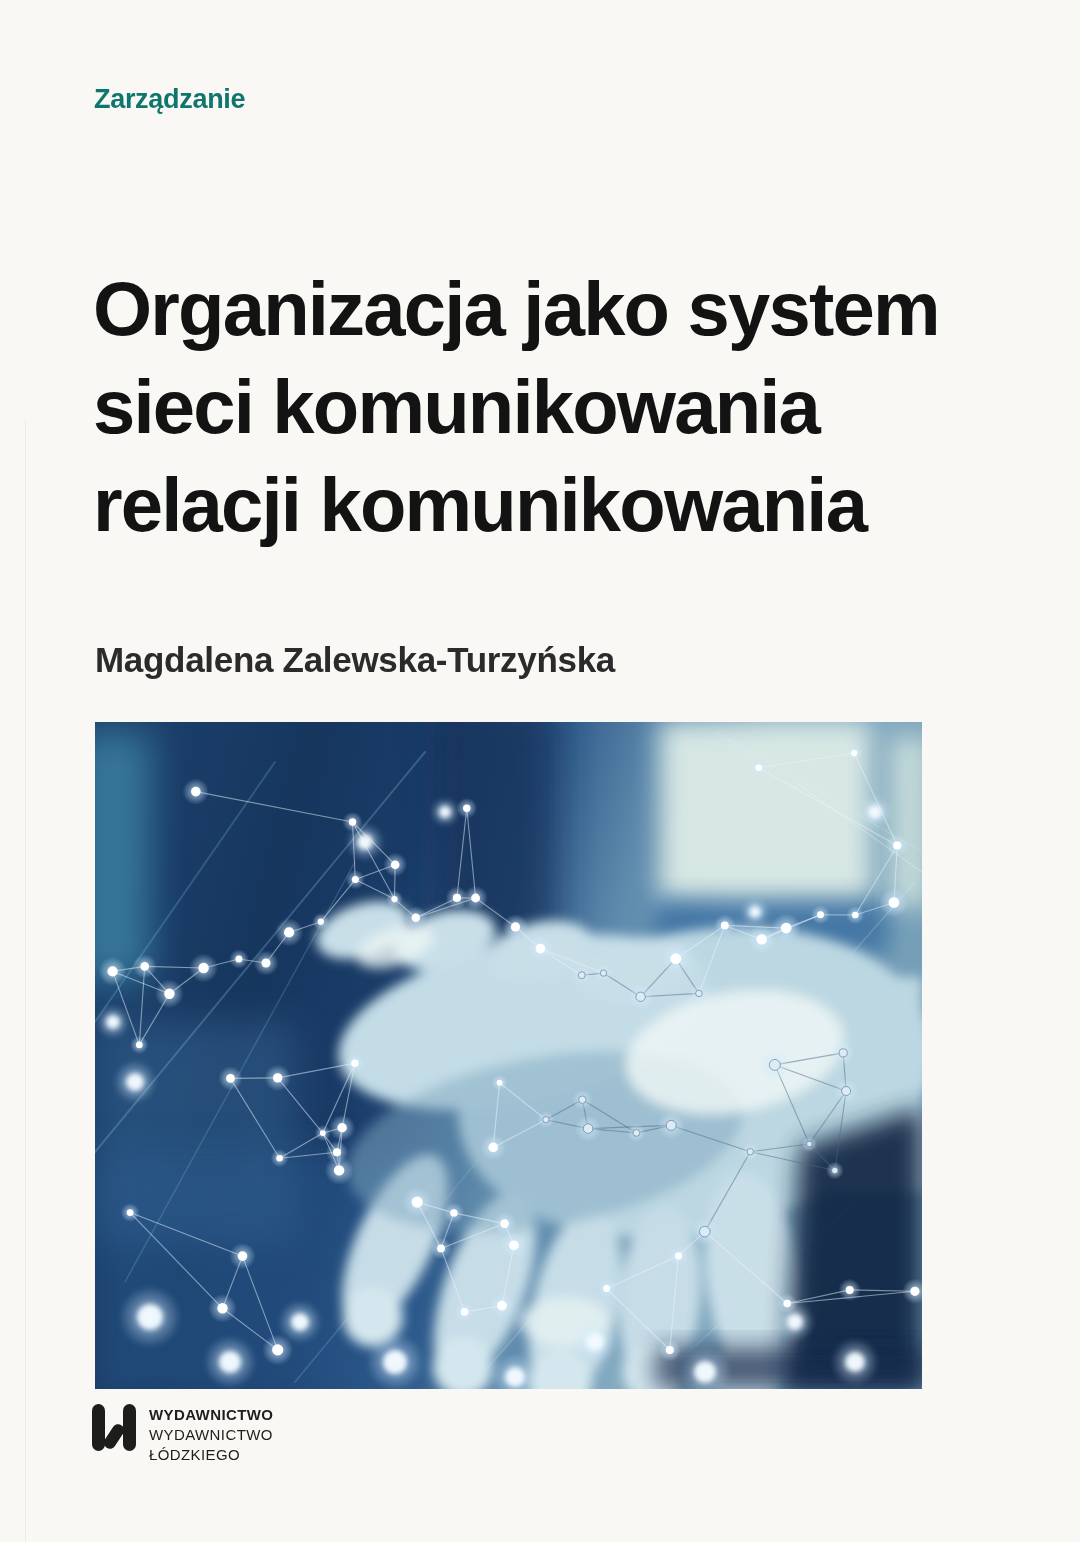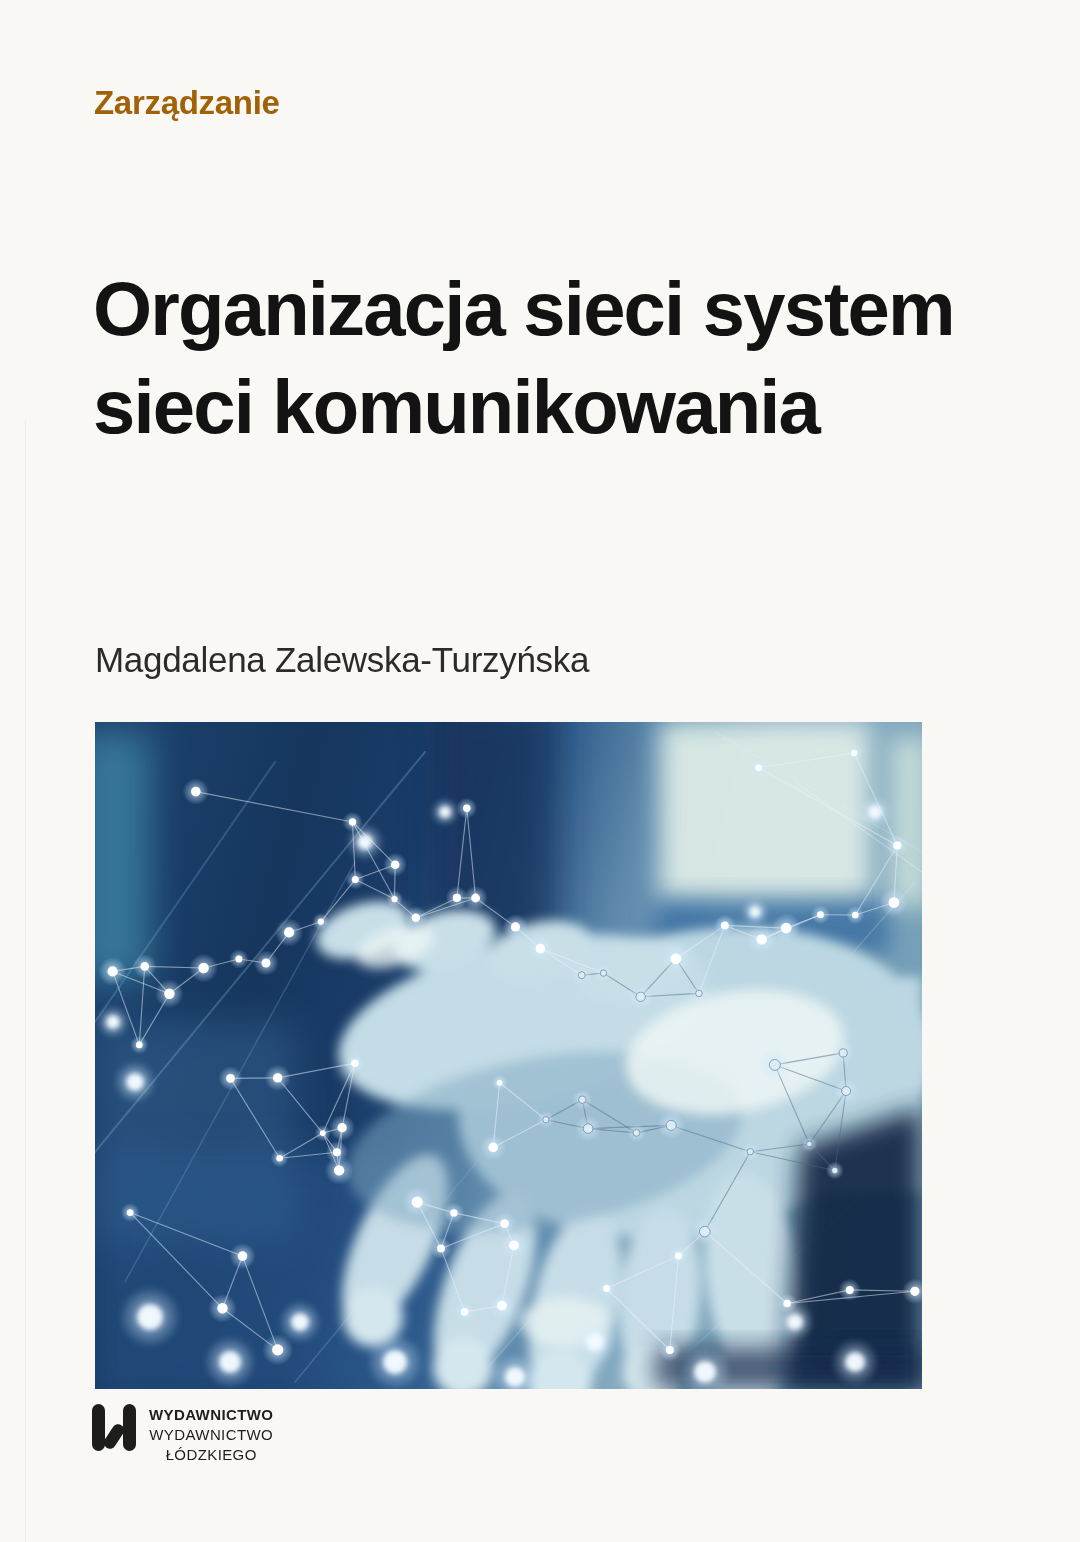--- a/index.html
+++ b/index.html
@@ -7,40 +7,40 @@
   .page{
     position:relative;width:1080px;height:1542px;margin:0 auto;
     background:#f9f8f4;overflow:hidden;
   }
   .scan-line{
     position:absolute;left:25px;top:420px;width:1px;height:1122px;
     background:rgba(90,85,75,0.07);
   }
   .category{
     position:absolute;left:94px;top:84px;
-    font-size:33px;font-weight:700;letter-spacing:-0.3px;color:#a16207;
+    font-size:27px;font-weight:700;letter-spacing:-0.3px;color:#0f766e;
   }
   .title{
     position:absolute;left:93px;top:260px;margin:0;
     font-size:76px;font-weight:700;line-height:98px;letter-spacing:-1.8px;
     color:#131313;
   }
   .title span{display:block;white-space:nowrap;}
   .author{
     position:absolute;left:95px;top:640px;
-    font-size:35px;font-weight:400;letter-spacing:-0.3px;color:#2b2b2b;
+    font-size:35px;font-weight:700;letter-spacing:-0.3px;color:#2b2b2b;
   }
   .photo{
     position:absolute;left:95px;top:722px;width:827px;height:667px;
     background:#2a5585;overflow:hidden;
   }
   .photo svg{display:block;width:827px;height:667px;}
   .publisher{
     position:absolute;left:92px;top:1404px;
-    display:flex;align-items:flex-start;gap:13px;text-align:center;
+    display:flex;align-items:flex-start;gap:13px;
   }
   .logo-mark{position:relative;width:44px;height:47px;flex:0 0 auto;}
   .logo-mark .bar{position:absolute;width:13px;height:47px;background:#1d1d1b;border-radius:7px;}
   .logo-mark .bar-l{left:0;top:0;}
   .logo-mark .bar-r{right:0;top:0;}
   .logo-mark .tilt{
     position:absolute;width:12px;height:27px;background:#1d1d1b;border-radius:6px;
     left:16px;top:19px;transform:rotate(33deg);
   }
   .logo-text{padding-top:1px;color:#1e1e1c;font-size:15px;line-height:20px;letter-spacing:0.4px;}
@@ -49,22 +49,23 @@
 </head>
 <body>
 
 <div class="page">
 
   <div class="scan-line"></div>
 
   <div class="category">Zarządzanie</div>
 
   <h1 class="title">
-    <span>Organizacja sieci system</span>
+    <span>Organizacja jako system</span>
     <span>sieci komunikowania</span>
+    <span>relacji komunikowania</span>
   </h1>
 
   <div class="author">Magdalena Zalewska-Turzyńska</div>
 
   <div class="photo">
     <svg viewBox="0 0 827 667" preserveAspectRatio="none">
       <defs>
         <linearGradient id="bgG" x1="0" y1="0.4" x2="1" y2="0.6">
           <stop offset="0" stop-color="#1b3f6a"></stop>
           <stop offset="0.18" stop-color="#16365e"></stop>

